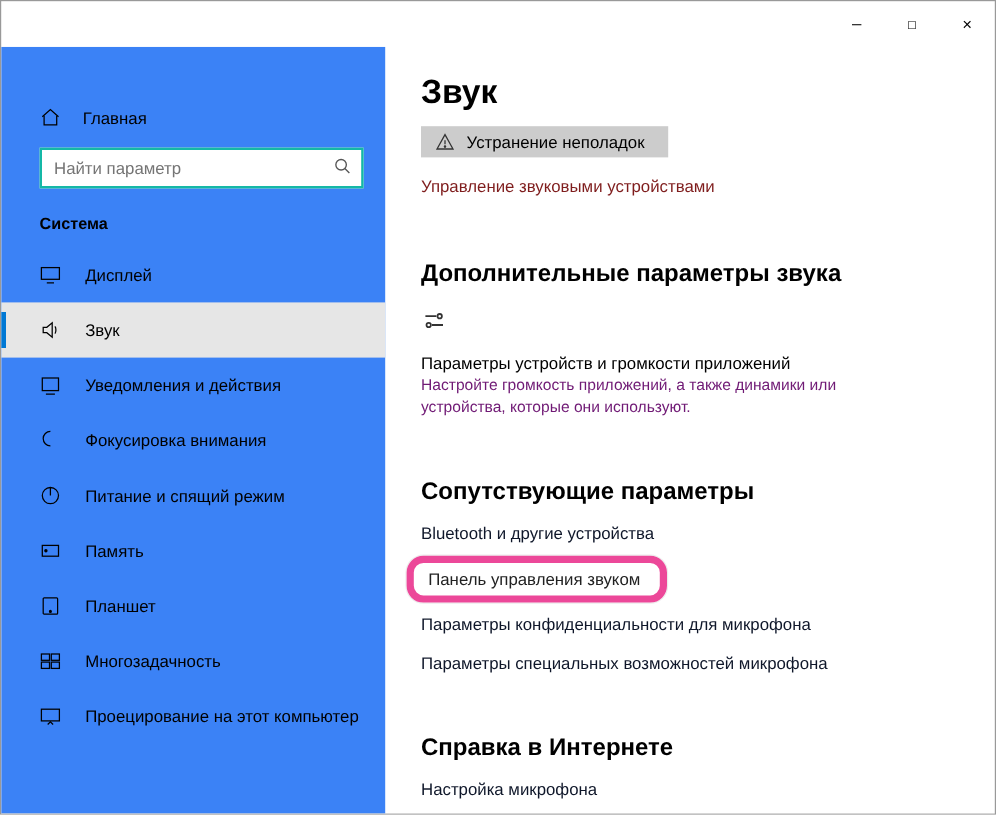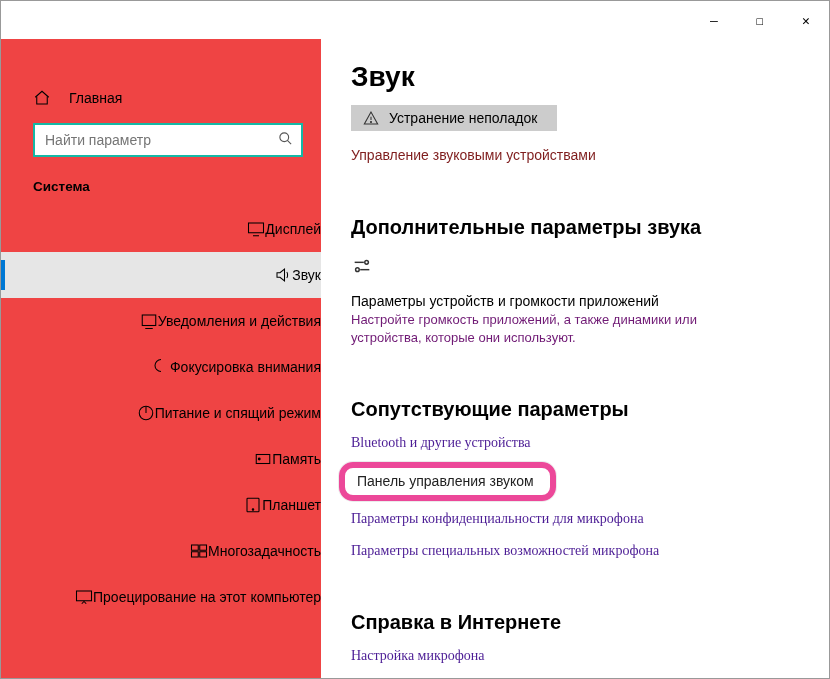--- a/index.html
+++ b/index.html
@@ -1,47 +1,47 @@
 <!DOCTYPE html>
 <html><head>
 <meta charset="utf-8">
 <style>
   * { box-sizing: border-box; margin: 0; padding: 0; }
   body { font-family: "Segoe UI", Tahoma, sans-serif; background: #fff; color: #000; }
   .window { width: 830px; height: 679px; border: 1px solid #999; position: relative; display: flex; flex-direction: column; background: #fff; }
   .titlebar { height: 38px; display: flex; align-items: center; justify-content: flex-end; padding-right: 0; }
   .winbtn { width: 46px; height: 32px; display: flex; align-items: center; justify-content: center; font-size: 13px; font-family: monospace; }
   .body { flex: 1; display: flex; overflow: hidden; }
-  .sidebar { width: 320px; background: #ef4444; padding: 0 0 10px 0; display: flex; flex-direction: column; }
+  .sidebar { width: 320px; background: #3b82f6; padding: 0 0 10px 0; display: flex; flex-direction: column; }
   .home-row { display: flex; align-items: center; gap: 18px; padding: 10px 0 10px 32px; margin-top: 40px; }
   .home-icon { font-size: 16px; }
   .home-label { font-size: 14px; }
   .search-wrap { padding: 6px 18px 0 32px; }
   .search { width: 270px; height: 34px; border: 2px solid #14b8a6; background: #fff; font-size: 14px; padding: 0 34px 0 10px; }
   .search-wrap { position: relative; }
   .search-icon { position: absolute; right: 28px; top: 14px; font-size: 15px; color: #444; }
   .cat { font-size: 13.5px; font-weight: 600; padding: 22px 0 12px 32px; }
   .nav { display: flex; flex-direction: column; }
-  .nav-item { display: flex; align-items: center; height: 46px; padding-left: 32px; font-size: 14px; position: relative; justify-content: flex-end; }
+  .nav-item { display: flex; align-items: center; gap: 20px; height: 46px; padding-left: 32px; font-size: 14px; position: relative; }
   .nav-item.active { background: #e6e6e6; }
   .nav-item.active::before { content: ""; position: absolute; left: 0; top: 8px; bottom: 8px; width: 4px; background: #0078d4; }
   .nav-ico { width: 18px; text-align: center; font-size: 16px; }
   .main { flex: 1; padding: 22px 28px 10px 30px; overflow-y: auto; position: relative; }
   .main::-webkit-scrollbar{width:6px}.main::-webkit-scrollbar-thumb{background:#bbb}
   .page-title { font-size: 28px; font-weight: 600; margin-bottom: 12px; }
   .troubleshoot { display: inline-flex; align-items: center; gap: 10px; background: #ccc; padding: 5px 20px 5px 12px; font-size: 14px; }
   .t-icon { font-size: 14px; }
   .link { font-size: 14px; color: #7f1d1d; margin-top: 16px; display: inline-block; text-align: center; }
   .section-h { font-size: 20px; font-weight: 600; margin-top: 52px; margin-bottom: 14px; }
   .app-vol { display: flex; gap: 16px; align-items: flex-start; flex-direction: column; }
   .av-icon { font-size: 20px; margin-top: 2px; color:#333; }
   .av-title { font-size: 14px; }
   .av-desc { font-size: 13px; color: #701a75; line-height: 1.35; margin-top: 2px; max-width: 370px; }
   .rel-link { font-size: 14px; color: #0063b1; display: block; margin-bottom: 16px; }
-  .rel-link.plain { color: #4c1d95; font-family: Liberation Serif, serif; }
+  .rel-link.plain { color: #0f172a; }
   .highlight { display: inline-block; border: 6px solid #ec4899; border-radius: 14px; padding: 5px 16px 6px 12px; margin: -5px 0 10px -12px; box-shadow: 0 0 0 1px rgba(0,0,0,.08); }
   .highlight .rel-link { margin-bottom: 0; color:#222; }
   
   svg { display:block; }
 </style>
 </head>
 <body>
 
 <div class="window">
 

